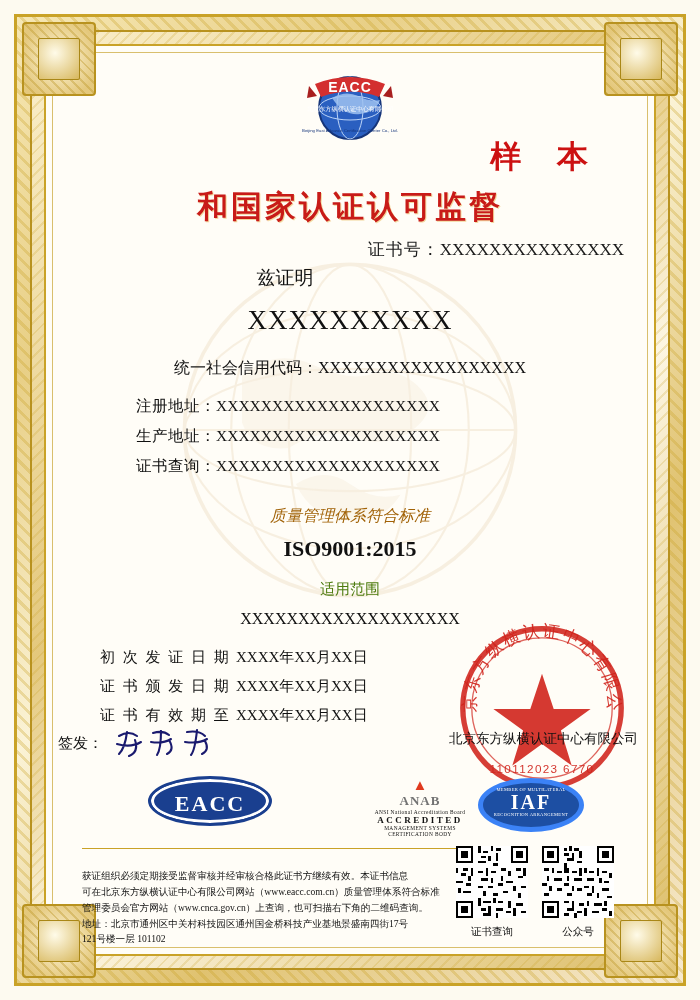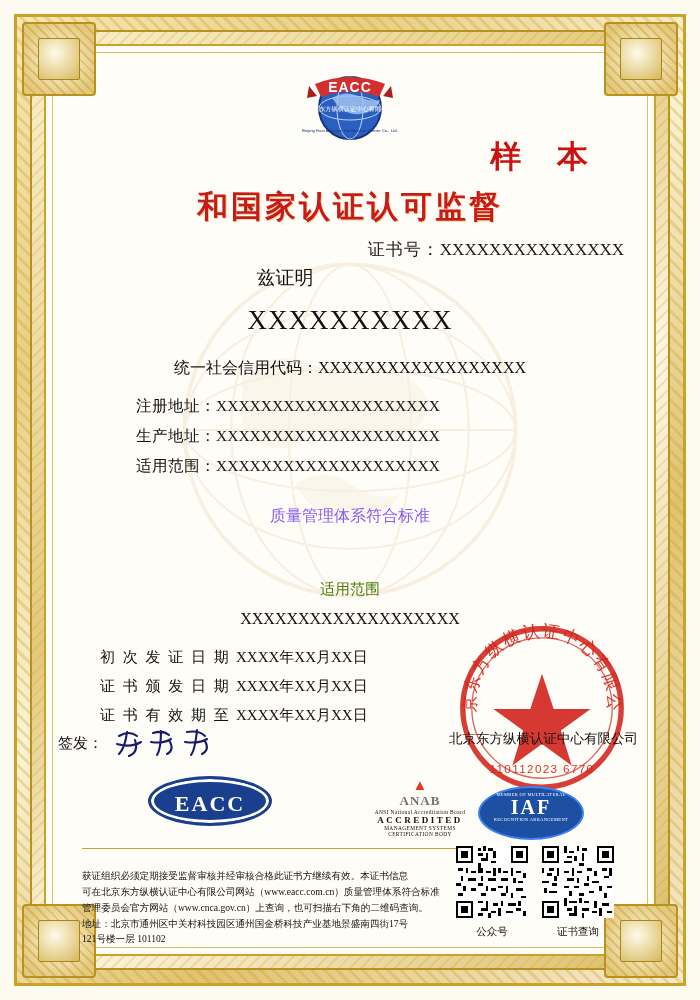--- a/index.html
+++ b/index.html
@@ -113,21 +113,21 @@
 
   .usci {
     position: absolute; left: 0; right: 0; top: 300px;
     text-align: center; font-size: 16px; color: #111;
   }
 
   .addr-list { position: absolute; left: 38px; top: 338px; font-size: 15.5px; color:#111;margin-left:40px; }
   .addr-row { margin-bottom: 9px; white-space: nowrap; }
   .addr-row .lbl { letter-spacing: .5px; }
 
-  .std-label { position:absolute; left:0; right:0; top: 448px; text-align:center; font-size: 16px; color:#8b5cf6; }
+  .std-label { position:absolute; left:0; right:0; top: 448px; text-align:center; font-size: 16px; color:#a16207;font-style:italic; }
   .std-value { position:absolute; left:0; right:0; top: 478px; text-align:center; font-size: 22px; font-weight:bold; color:#111; }
   .scope-label { position:absolute; left:0; right:0; top: 522px; text-align:center; font-size: 15px; color:#4d7c0f; }
   .scope-value { position:absolute; left:0; right:0; top: 552px; text-align:center; font-size: 16px; color:#111; }
 
   .dates { position:absolute; left: 42px; top: 590px; font-size: 15px; color:#111; }
   .date-row { display:flex; margin-bottom: 10px; }
   .date-row .lbl { width: 136px; letter-spacing: 2px; }
   .date-row .val { }
 
   .signer { position:absolute; left: 0; top: 668px; font-size: 15px; color:#111; }
@@ -153,24 +153,24 @@
     box-shadow: inset 0 0 0 3px #fff;
   }
   .anab {
     position:absolute; left: 288px; top: 4px; width: 92px; text-align:center;
   }
   .anab .flame { font-size: 15px; color:#e03a1e; line-height:1; }
   .anab .name { font-weight:bold; font-size: 13px; letter-spacing:1px; color:#737373; }
   .anab .sub { font-size: 5.4px; letter-spacing: .4px; color:#111; }
   .anab .acc { font-size: 9px; letter-spacing: 2.5px; font-weight:bold; color:#111; }
   .iaf {
-    position:absolute; left: 392px; top: 12px;
+    position:absolute; left: 392px; top: 4px;
     width: 106px; height: 54px; border-radius: 50%;
     background: #1d4fa3; color: #fff; text-align:center;
-    border: 2px solid #3b82f6;
+    border: 5px solid #3b82f6;
   }
   .iaf .top { font-size: 4.6px; letter-spacing:.3px; margin-top:4px; }
   .iaf .mid { font-size: 20px; font-weight: bold; letter-spacing: 2px; line-height: 20px; }
   .iaf .bot { font-size: 4.6px; letter-spacing:.3px; }
 
   
   .footer {
     position: absolute; left: 24px; top: 790px; width: 392px;
     font-size: 9.6px; line-height: 1.55; color: #111;
     border-top: 1px solid #c9a227; padding-top: 20px;
@@ -241,25 +241,26 @@
     </div>
 
     <div class="addr-list">
       <div class="addr-row">
         <span class="lbl">注册地址：</span><span>XXXXXXXXXXXXXXXXXXXX</span>
       </div>
       <div class="addr-row">
         <span class="lbl">生产地址：</span><span>XXXXXXXXXXXXXXXXXXXX</span>
       </div>
       <div class="addr-row">
-        <span class="lbl">适用范围：</span><span>XXXXXXXXXXXXXXXXXXXX</span>
+        <span class="lbl">证书查询：</span><span>XXXXXXXXXXXXXXXXXXXX</span>
       </div>
     </div>
 
     <div class="std-label">质量管理体系符合标准</div>
+    <div class="std-value">ISO9001:2015</div>
     <div class="scope-label">适用范围</div>
     <div class="scope-value">XXXXXXXXXXXXXXXXXXX</div>
 
     <div class="dates">
       <div class="date-row">
         <span class="lbl">初 次 发 证 日 期</span>
         <span class="val">XXXX年XX月XX日</span>
       </div>
       <div class="date-row">
         <span class="lbl">证 书 颁 发 日 期</span>
@@ -318,20 +319,90 @@
 
     <div class="footer">
       <p>获证组织必须定期接受监督审核并经审核合格此证书方继续有效。本证书信息</p>
       <p>可在北京东方纵横认证中心有限公司网站（www.eacc.com.cn）质量管理体系符合标准</p>
       <p>管理委员会官方网站（www.cnca.gov.cn）上查询，也可扫描右下角的二维码查询。</p>
       <p>地址：北京市通州区中关村科技园区通州国金桥科技产业基地景盛南四街17号</p>
       <p>121号楼一层 101102</p>
     </div>
 
     <div class="qr-block">
+      <div class="qr-item">
+        <svg class="qr-img" viewBox="0 0 29 29" shape-rendering="crispEdges">
+          <rect width="29" height="29" fill="#fff"></rect>
+          <g fill="#000">
+            <rect x="0" y="0" width="7" height="7"></rect>
+              <rect x="1" y="1" width="5" height="5" fill="#fff"></rect>
+              <rect x="2" y="2" width="3" height="3"></rect>
+            <rect x="22" y="0" width="7" height="7"></rect>
+              <rect x="23" y="1" width="5" height="5" fill="#fff"></rect>
+              <rect x="24" y="2" width="3" height="3"></rect>
+            <rect x="0" y="22" width="7" height="7"></rect>
+              <rect x="1" y="23" width="5" height="5" fill="#fff"></rect>
+              <rect x="2" y="24" width="3" height="3"></rect>
+            <rect x="9" y="0" width="1" height="3"></rect>
+              <rect x="11" y="2" width="2" height="1"></rect>
+              <rect x="14" y="0" width="1" height="2"></rect>
+            <rect x="16" y="1" width="2" height="1"></rect>
+              <rect x="10" y="4" width="2" height="1"></rect>
+              <rect x="13" y="4" width="1" height="2"></rect>
+            <rect x="16" y="3" width="1" height="3"></rect>
+              <rect x="9" y="6" width="3" height="1"></rect>
+              <rect x="15" y="7" width="2" height="1"></rect>
+            <rect x="0" y="9" width="1" height="2"></rect>
+              <rect x="3" y="9" width="2" height="1"></rect>
+              <rect x="6" y="9" width="1" height="3"></rect>
+            <rect x="2" y="11" width="2" height="1"></rect>
+              <rect x="5" y="12" width="1" height="2"></rect>
+              <rect x="0" y="14" width="3" height="1"></rect>
+            <rect x="4" y="15" width="2" height="1"></rect>
+              <rect x="1" y="17" width="1" height="2"></rect>
+              <rect x="3" y="18" width="3" height="1"></rect>
+            <rect x="9" y="10" width="2" height="1"></rect>
+              <rect x="12" y="9" width="1" height="3"></rect>
+              <rect x="14" y="10" width="2" height="1"></rect>
+            <rect x="10" y="13" width="3" height="1"></rect>
+              <rect x="14" y="13" width="1" height="2"></rect>
+              <rect x="9" y="16" width="2" height="1"></rect>
+            <rect x="13" y="16" width="2" height="1"></rect>
+              <rect x="11" y="18" width="1" height="2"></rect>
+              <rect x="15" y="19" width="2" height="1"></rect>
+            <rect x="18" y="9" width="2" height="1"></rect>
+              <rect x="21" y="10" width="1" height="2"></rect>
+              <rect x="24" y="9" width="2" height="1"></rect>
+            <rect x="27" y="9" width="1" height="3"></rect>
+              <rect x="18" y="12" width="1" height="2"></rect>
+              <rect x="20" y="14" width="3" height="1"></rect>
+            <rect x="25" y="12" width="2" height="1"></rect>
+              <rect x="17" y="15" width="2" height="1"></rect>
+              <rect x="23" y="16" width="1" height="2"></rect>
+            <rect x="26" y="16" width="2" height="1"></rect>
+              <rect x="19" y="18" width="2" height="1"></rect>
+              <rect x="25" y="19" width="1" height="2"></rect>
+            <rect x="9" y="21" width="1" height="3"></rect>
+              <rect x="11" y="22" width="3" height="1"></rect>
+              <rect x="15" y="21" width="1" height="2"></rect>
+            <rect x="17" y="22" width="2" height="1"></rect>
+              <rect x="21" y="22" width="1" height="3"></rect>
+              <rect x="24" y="23" width="3" height="1"></rect>
+            <rect x="10" y="25" width="2" height="1"></rect>
+              <rect x="13" y="24" width="1" height="3"></rect>
+              <rect x="16" y="25" width="3" height="1"></rect>
+            <rect x="20" y="26" width="2" height="1"></rect>
+              <rect x="23" y="25" width="1" height="3"></rect>
+              <rect x="26" y="26" width="2" height="1"></rect>
+            <rect x="11" y="27" width="3" height="1"></rect>
+              <rect x="16" y="27" width="1" height="2"></rect>
+          </g>
+        </svg>
+        <div class="qr-cap">证书查询</div>
+      </div>
       <div class="qr-item">
         <svg class="qr-img" viewBox="0 0 29 29" shape-rendering="crispEdges">
           <rect width="29" height="29" fill="#fff"></rect>
           <g fill="#000">
             <rect x="0" y="0" width="7" height="7"></rect>
               <rect x="1" y="1" width="5" height="5" fill="#fff"></rect>
               <rect x="2" y="2" width="3" height="3"></rect>
             <rect x="22" y="0" width="7" height="7"></rect>
               <rect x="23" y="1" width="5" height="5" fill="#fff"></rect>
               <rect x="24" y="2" width="3" height="3"></rect>
@@ -390,86 +461,16 @@
               <rect x="17" y="25" width="1" height="3"></rect>
             <rect x="20" y="26" width="3" height="1"></rect>
               <rect x="24" y="25" width="2" height="1"></rect>
               <rect x="27" y="26" width="1" height="2"></rect>
             <rect x="9" y="27" width="2" height="1"></rect>
               <rect x="13" y="27" width="1" height="2"></rect>
           </g>
         </svg>
         <div class="qr-cap">公众号</div>
       </div>
-      <div class="qr-item">
-        <svg class="qr-img" viewBox="0 0 29 29" shape-rendering="crispEdges">
-          <rect width="29" height="29" fill="#fff"></rect>
-          <g fill="#000">
-            <rect x="0" y="0" width="7" height="7"></rect>
-              <rect x="1" y="1" width="5" height="5" fill="#fff"></rect>
-              <rect x="2" y="2" width="3" height="3"></rect>
-            <rect x="22" y="0" width="7" height="7"></rect>
-              <rect x="23" y="1" width="5" height="5" fill="#fff"></rect>
-              <rect x="24" y="2" width="3" height="3"></rect>
-            <rect x="0" y="22" width="7" height="7"></rect>
-              <rect x="1" y="23" width="5" height="5" fill="#fff"></rect>
-              <rect x="2" y="24" width="3" height="3"></rect>
-            <rect x="9" y="0" width="1" height="3"></rect>
-              <rect x="11" y="2" width="2" height="1"></rect>
-              <rect x="14" y="0" width="1" height="2"></rect>
-            <rect x="16" y="1" width="2" height="1"></rect>
-              <rect x="10" y="4" width="2" height="1"></rect>
-              <rect x="13" y="4" width="1" height="2"></rect>
-            <rect x="16" y="3" width="1" height="3"></rect>
-              <rect x="9" y="6" width="3" height="1"></rect>
-              <rect x="15" y="7" width="2" height="1"></rect>
-            <rect x="0" y="9" width="1" height="2"></rect>
-              <rect x="3" y="9" width="2" height="1"></rect>
-              <rect x="6" y="9" width="1" height="3"></rect>
-            <rect x="2" y="11" width="2" height="1"></rect>
-              <rect x="5" y="12" width="1" height="2"></rect>
-              <rect x="0" y="14" width="3" height="1"></rect>
-            <rect x="4" y="15" width="2" height="1"></rect>
-              <rect x="1" y="17" width="1" height="2"></rect>
-              <rect x="3" y="18" width="3" height="1"></rect>
-            <rect x="9" y="10" width="2" height="1"></rect>
-              <rect x="12" y="9" width="1" height="3"></rect>
-              <rect x="14" y="10" width="2" height="1"></rect>
-            <rect x="10" y="13" width="3" height="1"></rect>
-              <rect x="14" y="13" width="1" height="2"></rect>
-              <rect x="9" y="16" width="2" height="1"></rect>
-            <rect x="13" y="16" width="2" height="1"></rect>
-              <rect x="11" y="18" width="1" height="2"></rect>
-              <rect x="15" y="19" width="2" height="1"></rect>
-            <rect x="18" y="9" width="2" height="1"></rect>
-              <rect x="21" y="10" width="1" height="2"></rect>
-              <rect x="24" y="9" width="2" height="1"></rect>
-            <rect x="27" y="9" width="1" height="3"></rect>
-              <rect x="18" y="12" width="1" height="2"></rect>
-              <rect x="20" y="14" width="3" height="1"></rect>
-            <rect x="25" y="12" width="2" height="1"></rect>
-              <rect x="17" y="15" width="2" height="1"></rect>
-              <rect x="23" y="16" width="1" height="2"></rect>
-            <rect x="26" y="16" width="2" height="1"></rect>
-              <rect x="19" y="18" width="2" height="1"></rect>
-              <rect x="25" y="19" width="1" height="2"></rect>
-            <rect x="9" y="21" width="1" height="3"></rect>
-              <rect x="11" y="22" width="3" height="1"></rect>
-              <rect x="15" y="21" width="1" height="2"></rect>
-            <rect x="17" y="22" width="2" height="1"></rect>
-              <rect x="21" y="22" width="1" height="3"></rect>
-              <rect x="24" y="23" width="3" height="1"></rect>
-            <rect x="10" y="25" width="2" height="1"></rect>
-              <rect x="13" y="24" width="1" height="3"></rect>
-              <rect x="16" y="25" width="3" height="1"></rect>
-            <rect x="20" y="26" width="2" height="1"></rect>
-              <rect x="23" y="25" width="1" height="3"></rect>
-              <rect x="26" y="26" width="2" height="1"></rect>
-            <rect x="11" y="27" width="3" height="1"></rect>
-              <rect x="16" y="27" width="1" height="2"></rect>
-          </g>
-        </svg>
-        <div class="qr-cap">证书查询</div>
-      </div>
     </div>
 
   </div>
 </div>
 
 </body></html>

